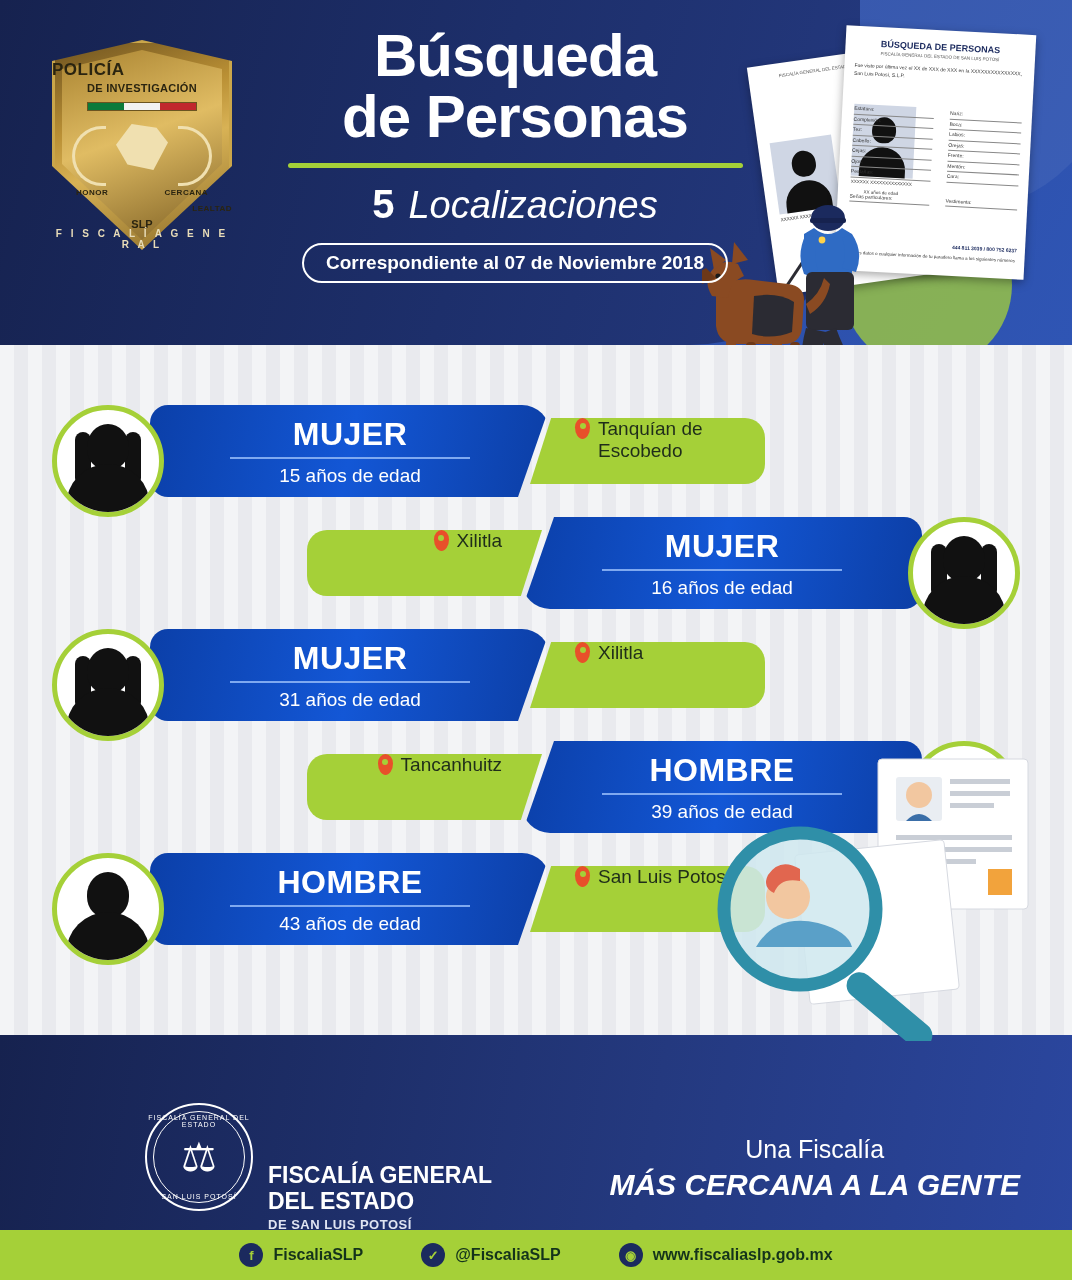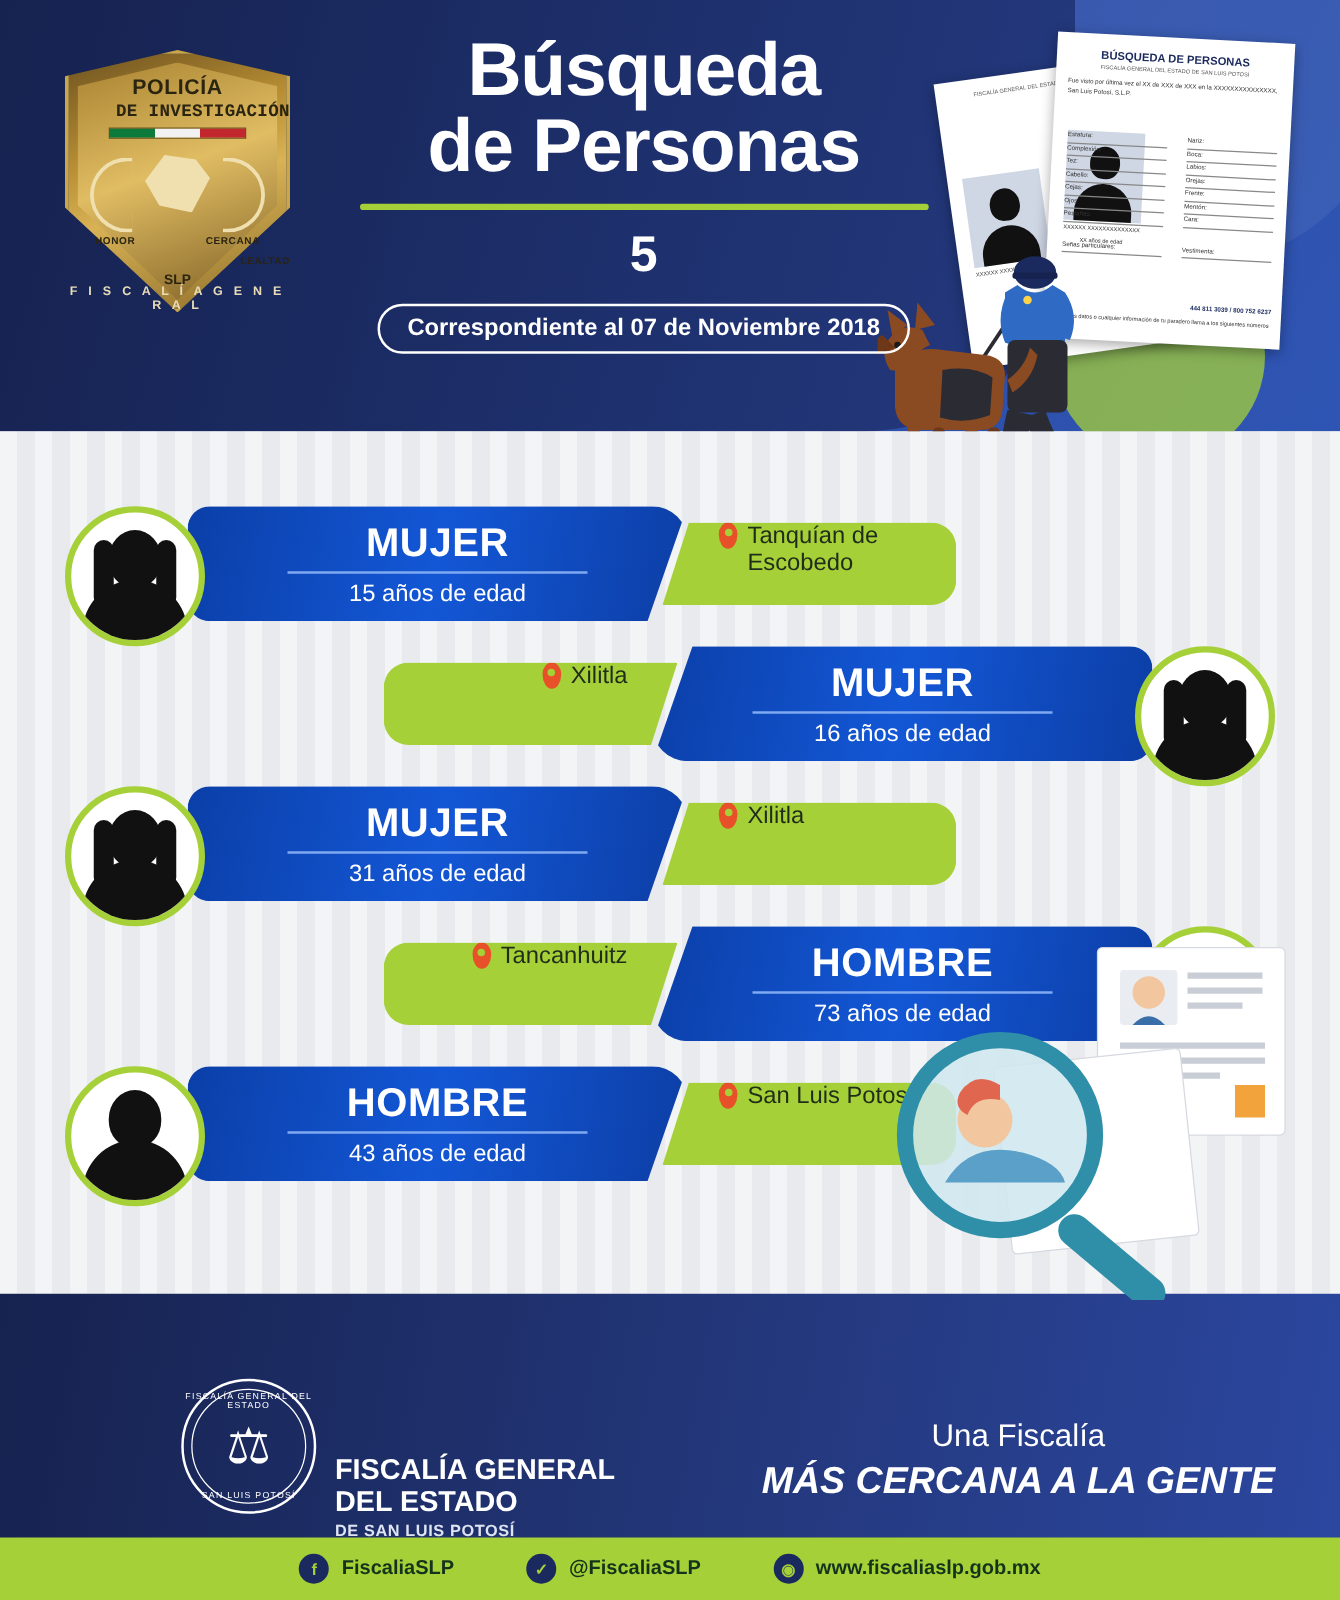--- a/index.html
+++ b/index.html
@@ -50,27 +50,27 @@
     clip-path: polygon(50% 0%, 100% 10%, 100% 60%, 50% 100%, 0% 60%, 0% 10%);
     border: 3px solid #caa64a;
   }
   .shield-inner {
     position: absolute; inset: 10px;
     clip-path: polygon(50% 0%, 100% 10%, 100% 60%, 50% 100%, 0% 60%, 0% 10%);
     background: linear-gradient(160deg,#a98331 0%, #e0bc63 45%, #7e6024 100%);
   }
   .shield-txt-top {
     position: absolute; top: 20px; left: 0; width: 100%;
-    text-align: center; color: #2a2410;
+    color: #2a2410;
     font-size: 17px; font-weight: bold; letter-spacing: .5px;
   }
   .shield-txt-sub {
     position: absolute; top: 42px; left: 0; width: 100%;
-    text-align: right; color: #2a2410;
-    font-size: 14px; font-weight: bold; letter-spacing: .3px; font-family: Liberation Mono, monospace;
+    text-align: center; color: #2a2410;
+    font-size: 11px; font-weight: bold; letter-spacing: .3px;
   }
   .shield-flag {
     position: absolute; top: 62px; left: 50%; transform: translateX(-50%);
     width: 110px; height: 9px; display: flex; border: 1px solid #6b5420;
   }
   .shield-flag i { flex: 1; }
   .shield-flag .f1 { background: #0b7a3b; }
   .shield-flag .f2 { background: #f2f2f2; }
   .shield-flag .f3 { background: #c1272d; }
   .shield-map {
@@ -428,20 +428,21 @@
     <div class="shield-slp">SLP</div>
     <div class="shield-bottom">F I S C A L Í A   G E N E R A L</div>
   </div>
 
   <div class="title-block">
     <div class="title-1">Búsqueda</div>
     <div class="title-2">de Personas</div>
     <div class="title-rule"></div>
     <div class="subtitle-row">
       <span class="subtitle-num">5</span>
+      <span class="subtitle-word">Localizaciones</span>
     </div>
     <div class="date-pill">Correspondiente al 07 de Noviembre 2018</div>
   </div>
 </div>
 
 <div class="body-area">
 
   <div class="magnifier">
     <svg width="380" height="290" viewBox="0 0 380 290">
 
@@ -524,21 +525,21 @@
     </div>
 
     <div class="row">
       <div class="place-plate left">
         <span class="pin"></span>
         <span class="place-text">Tancanhuitz</span>
       </div>
       <div class="name-plate right">
         <span class="name-text">HOMBRE</span>
         <span class="name-rule"></span>
-        <span class="age-text">73 años de edad</span>
+        <span class="age-text">39 años de edad</span>
       </div>
       <div class="avatar right">
         <div class="av-head"></div>
           <div class="av-body"></div>
       </div>
     </div>
 
     <div class="row">
       <div class="place-plate right">
         <span class="pin"></span>

